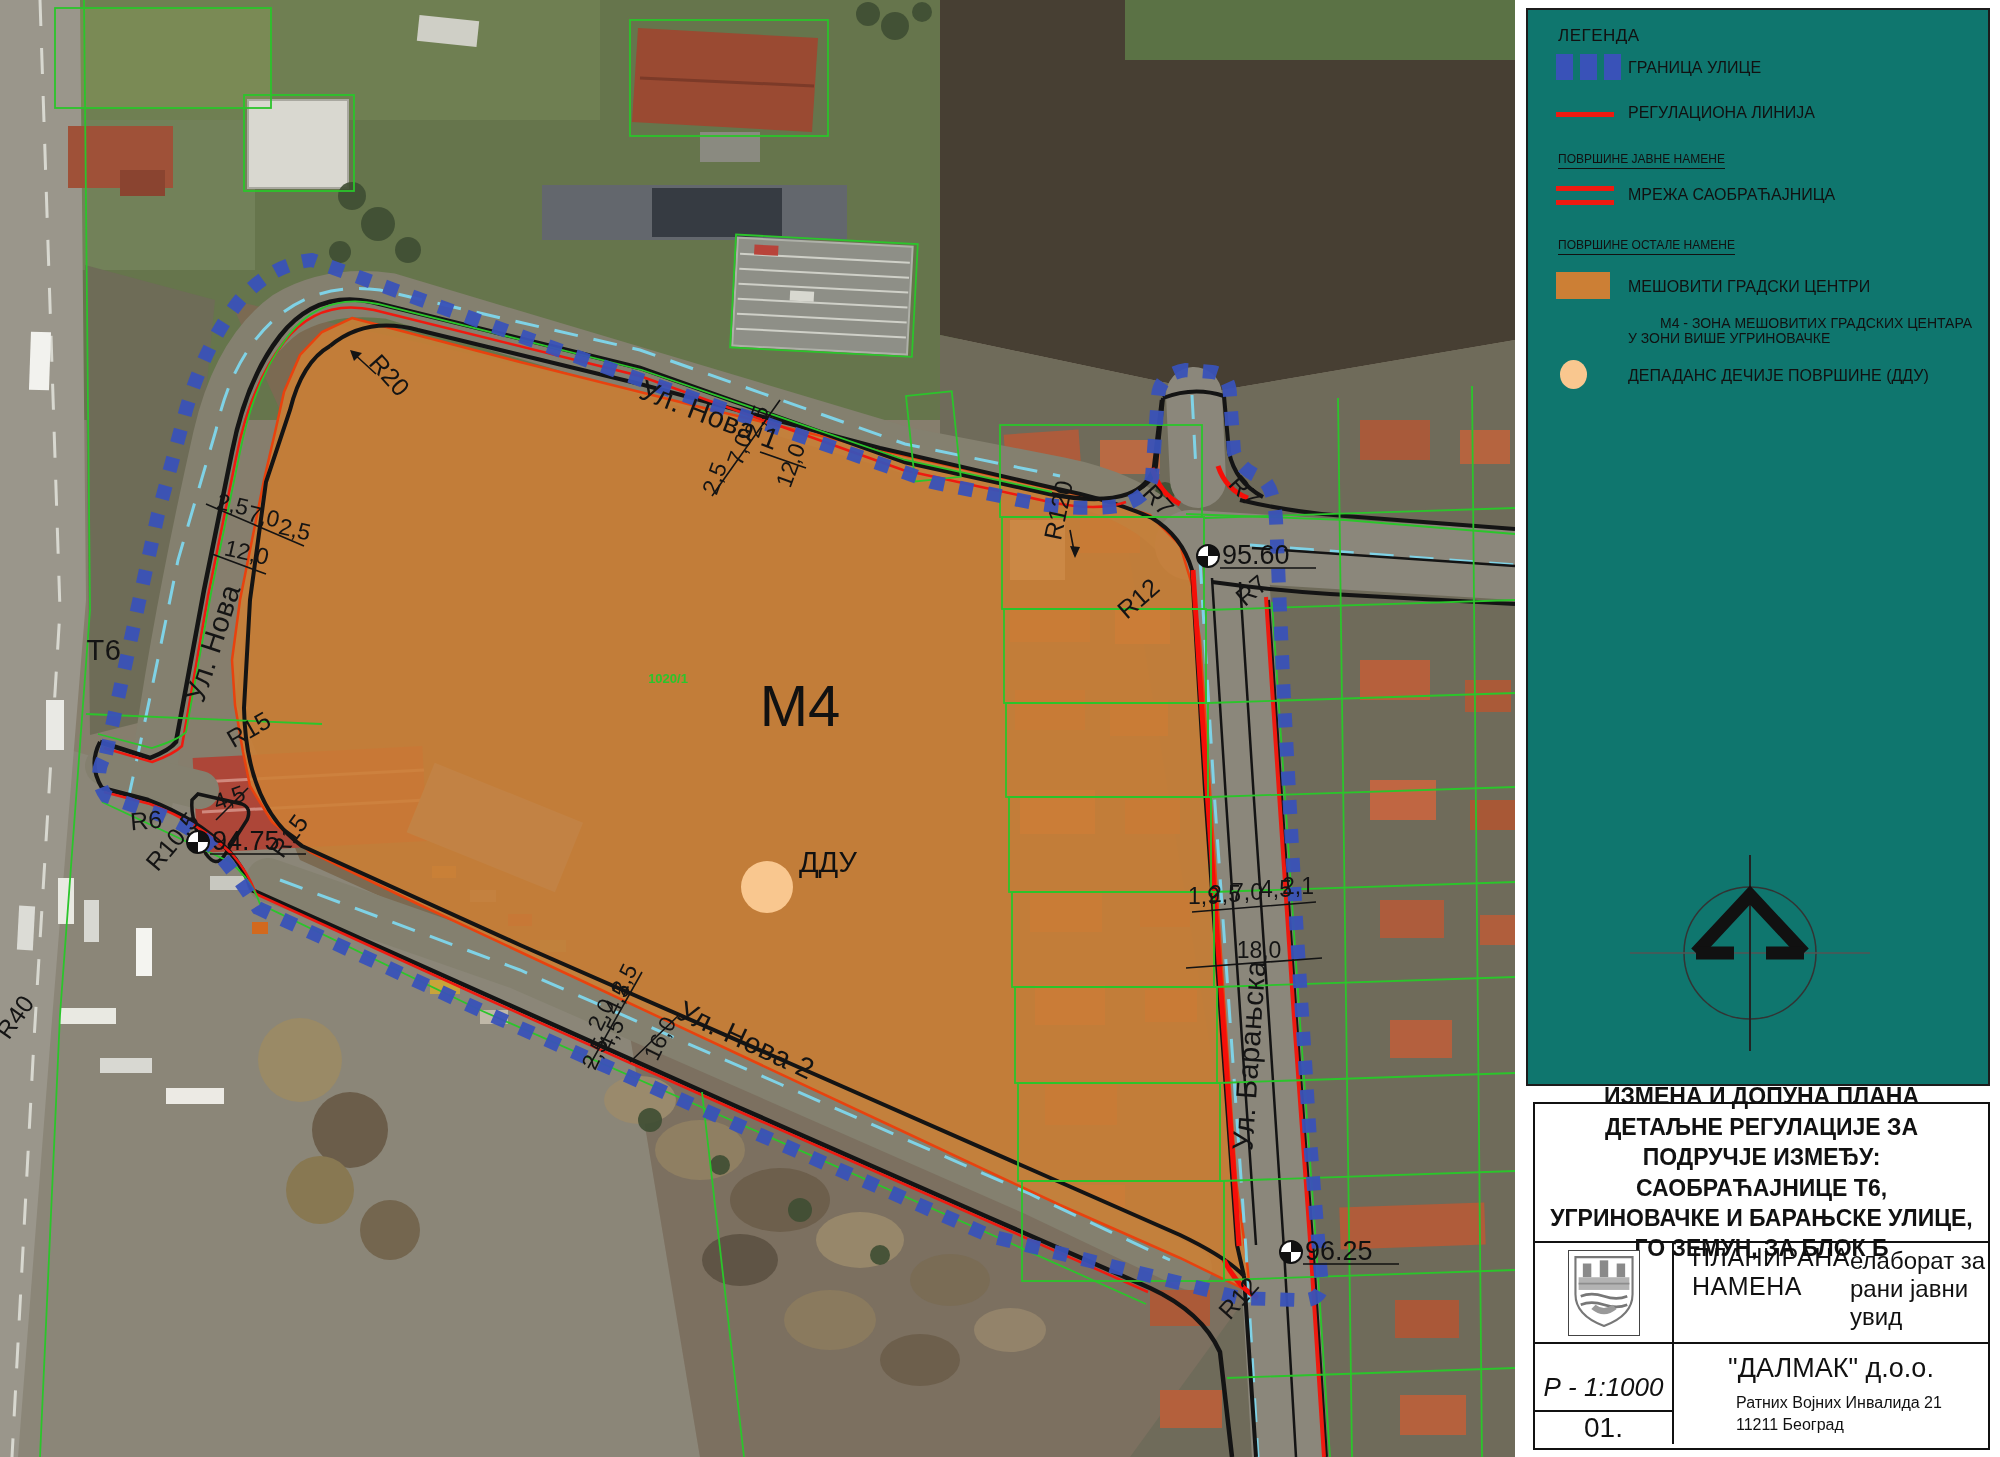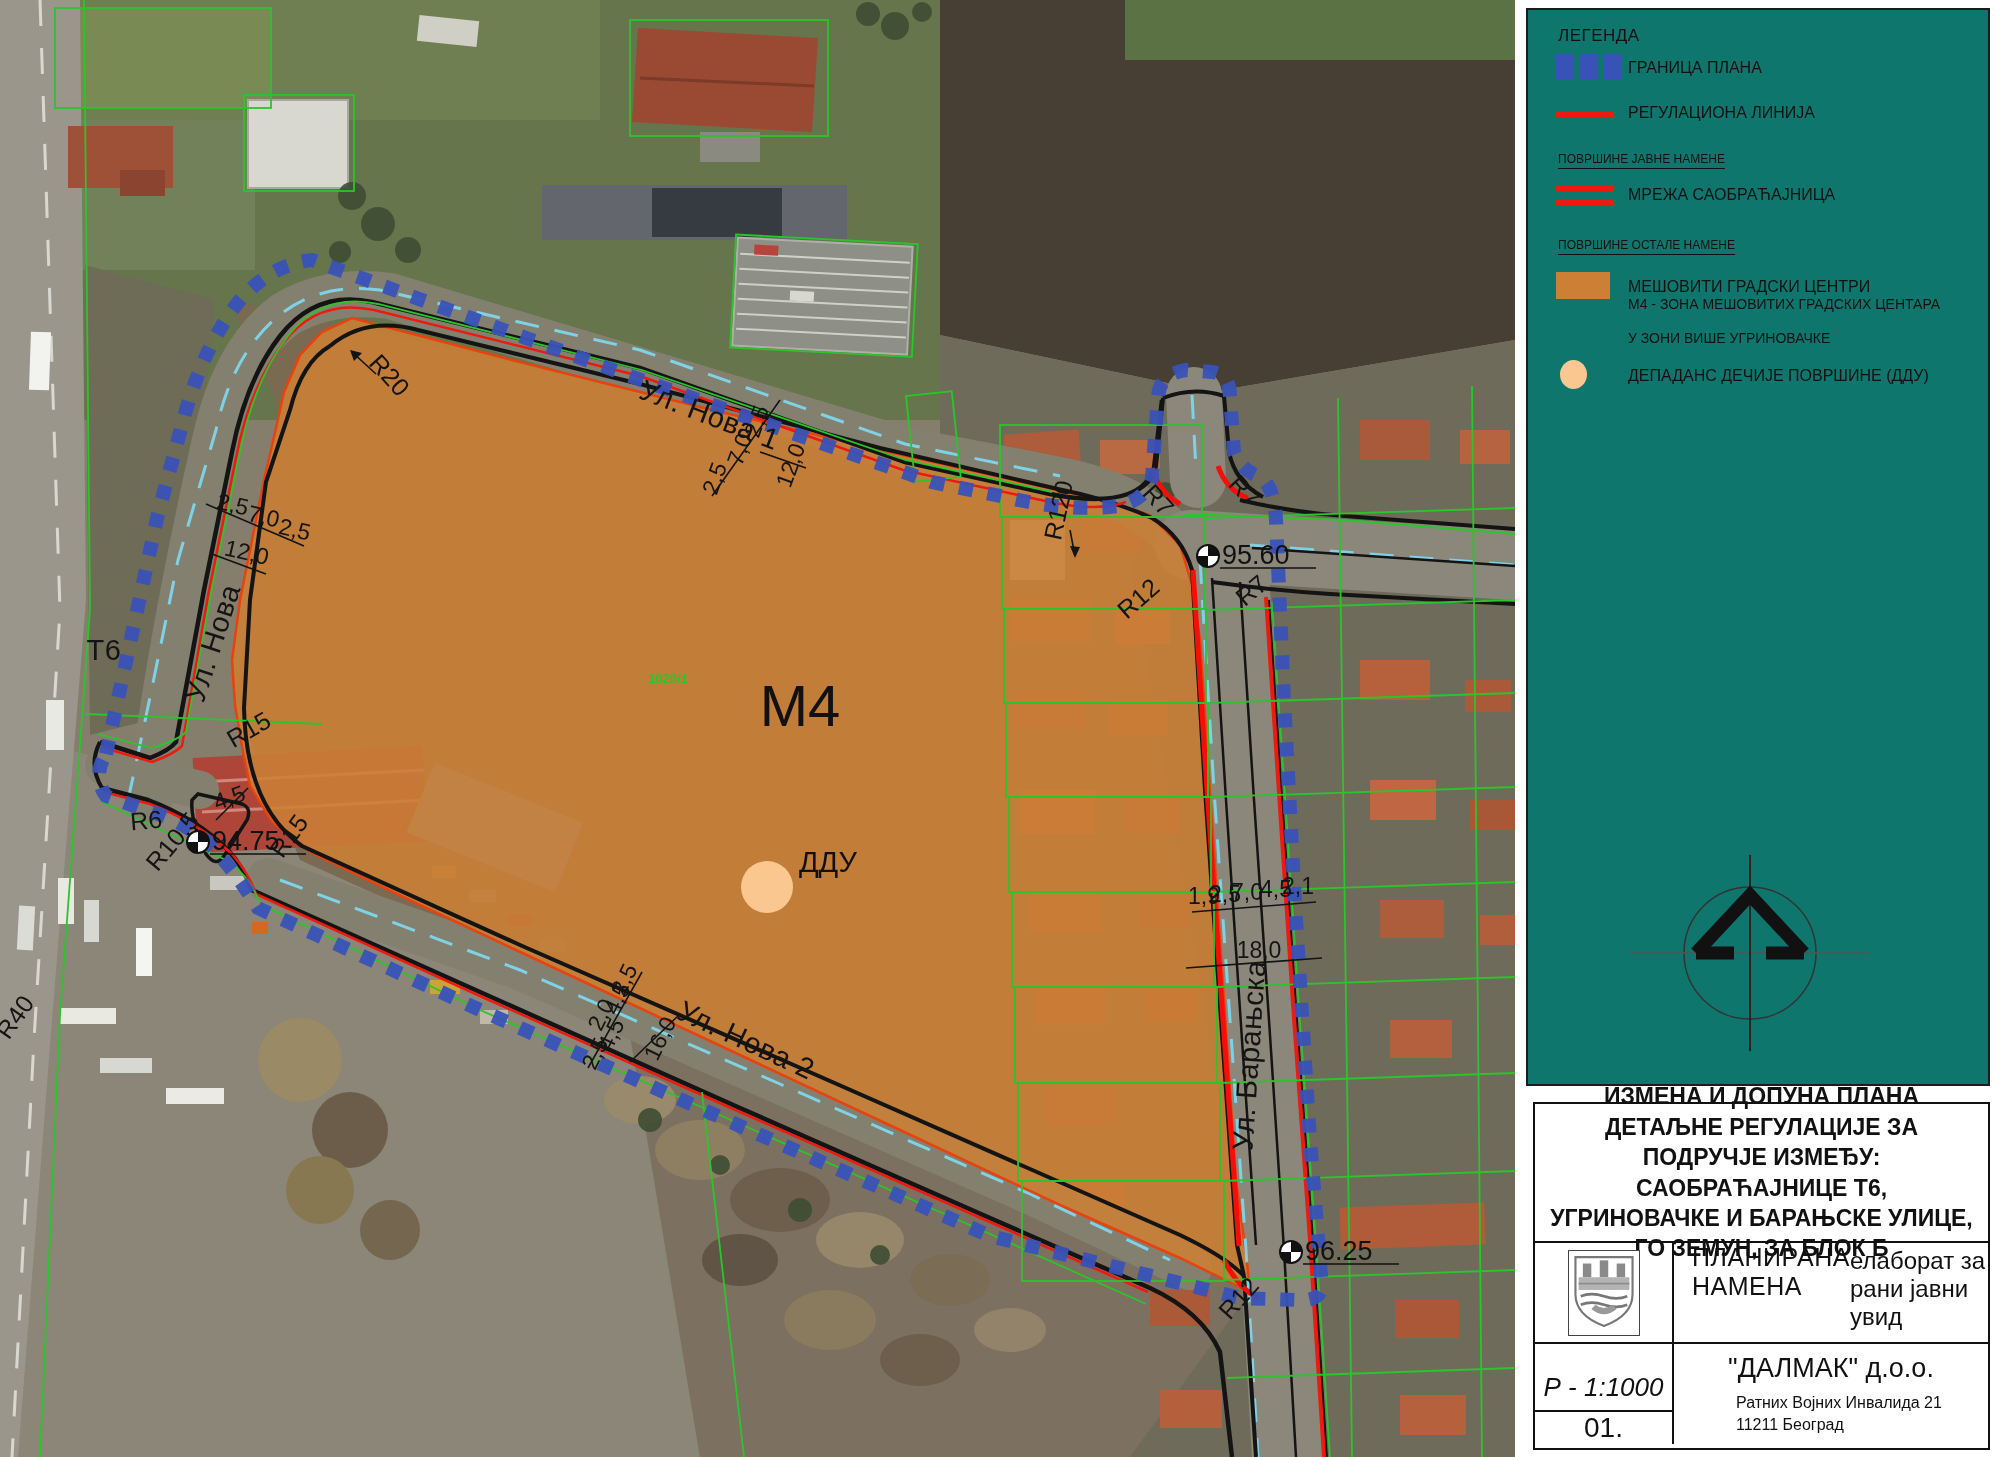--- a/index.html
+++ b/index.html
@@ -370,21 +370,21 @@
       </g>
   </svg>
 
   <div class="legend-box">
     <div class="legend-title">ЛЕГЕНДА</div>
 
     <div class="lg-row" style="top:44px;">
       <span class="sw-bar" style="left:28px;top:0;"></span>
       <span class="sw-bar" style="left:52px;top:0;"></span>
       <span class="sw-bar" style="left:76px;top:0;"></span>
-      <span class="lg-label" style="top:5px;">ГРАНИЦА ПЛАНА</span>
+      <span class="lg-label" style="top:5px;">ГРАНИЦА УЛИЦЕ</span>
     </div>
 
     <div class="lg-row" style="top:88px;">
       <span class="sw-line" style="top:14px;"></span>
       <span class="lg-label" style="top:6px;">РЕГУЛАЦИОНА ЛИНИЈА</span>
     </div>
 
     <div class="lg-row" style="top:142px;">
       <span class="lg-heading" style="top:0;">ПОВРШИНЕ ЈАВНЕ НАМЕНЕ</span>
     </div>
@@ -395,21 +395,21 @@
       <span class="lg-label" style="top:8px;">МРЕЖА САОБРАЋАЈНИЦА</span>
     </div>
 
     <div class="lg-row" style="top:228px;">
       <span class="lg-heading" style="top:0;">ПОВРШИНЕ ОСТАЛЕ НАМЕНЕ</span>
     </div>
 
     <div class="lg-row" style="top:260px;">
       <span class="sw-rect" style="top:2px;"></span>
       <span class="lg-label" style="top:8px;">МЕШОВИТИ ГРАДСКИ ЦЕНТРИ</span>
-      <span class="lg-sub" style="top:26px;">М4 - ЗОНА МЕШОВИТИХ ГРАДСКИХ ЦЕНТАРА</span>
+      <span class="lg-sub" style="top:45px;margin-left:32px;">М4 - ЗОНА МЕШОВИТИХ ГРАДСКИХ ЦЕНТАРА</span>
       <span class="lg-sub" style="top:60px;">У ЗОНИ ВИШЕ УГРИНОВАЧКЕ</span>
     </div>
 
     <div class="lg-row" style="top:348px;">
       <span class="sw-circle" style="top:2px;"></span>
       <span class="lg-label" style="top:9px;">ДЕПАДАНС ДЕЧИЈЕ ПОВРШИНЕ (ДДУ)</span>
     </div>
 
     <svg width="240" height="230" style="position:absolute;left:102px;top:823px;" viewBox="0 0 240 230">
       <circle cx="120" cy="120" r="66" fill="none" stroke="#333" stroke-width="1.5"></circle>

